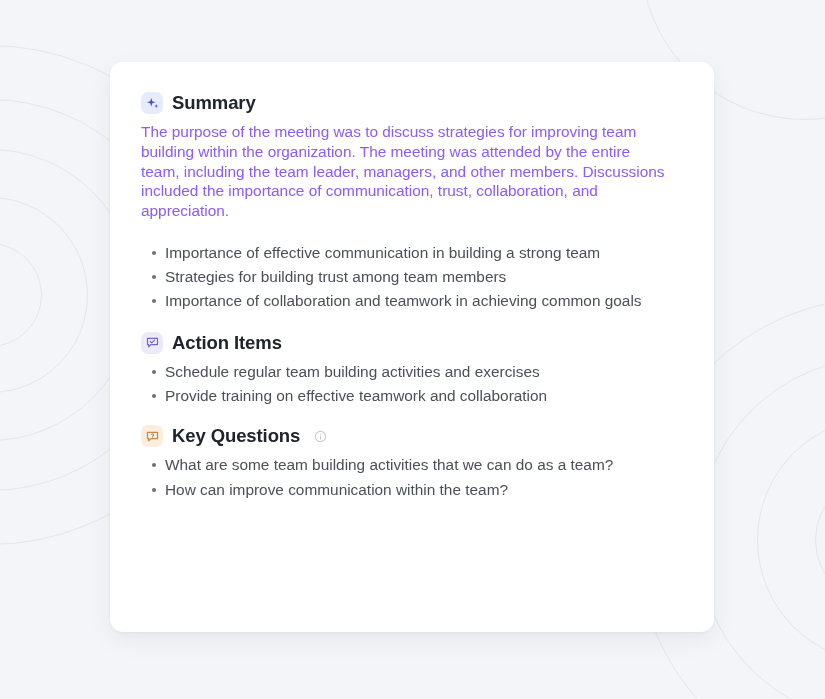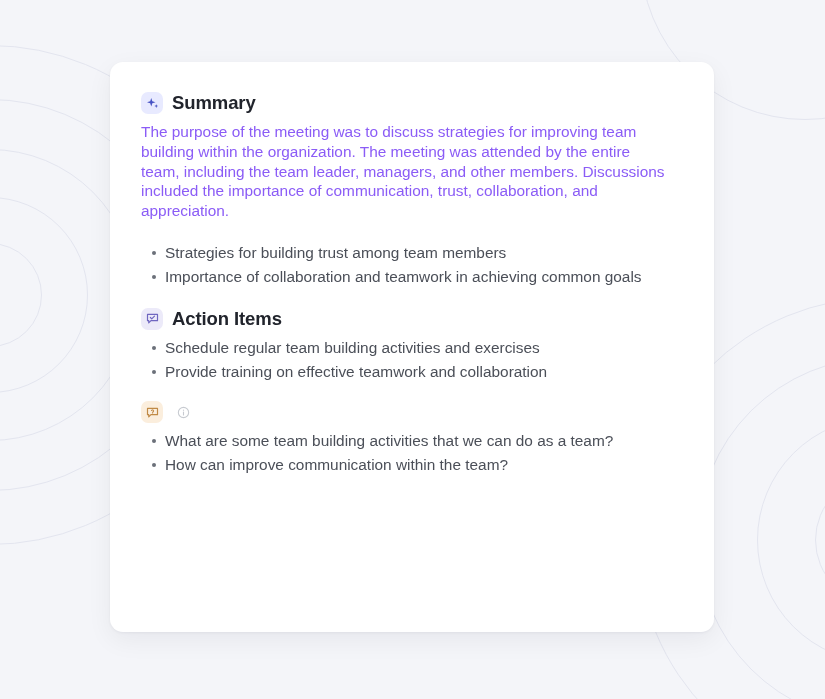--- a/index.html
+++ b/index.html
@@ -163,20 +163,21 @@
           <path d="M18 13 L18.85 15.15 L21 16 L18.85 16.85 L18 19 L17.15 16.85 L15 16 L17.15 15.15 Z"></path>
         </svg>
       </span>
       <span class="sec-title">Summary</span>
     </div>
     <p class="summary-text">The purpose of the meeting was to discuss strategies for improving team building within the organization. The meeting was attended by the entire team, including the team leader, managers, and other members. Discussions  included the importance of communication, trust, collaboration, and appreciation.</p>
   </div>
 
   <div class="section gap-topics">
     <ul class="bullets">
+      <li>Importance of effective communication in building a strong team</li>
       <li>Strategies for building trust among team members</li>
       <li>Importance of collaboration and teamwork in achieving common goals</li>
     </ul>
   </div>
 
   <div class="section gap-actions">
     <div class="sec-head">
       <span class="chip actions">
         <svg width="15" height="15" viewBox="0 0 24 24" fill="none" stroke="#6f66c0" stroke-width="1.9" stroke-linecap="round" stroke-linejoin="round">
           <path d="M4 5.5h16v10H9.5L6 19v-3.5H4z"></path>
@@ -193,20 +194,21 @@
 
   <div class="section">
     <div class="sec-head">
       <span class="chip questions">
         <svg width="15" height="15" viewBox="0 0 24 24" fill="none" stroke="#c08a46" stroke-width="1.9" stroke-linecap="round" stroke-linejoin="round">
           <path d="M4 5.5h16v10H9.5L6 19v-3.5H4z"></path>
           <path d="M10.4 8.9a1.7 1.7 0 1 1 1.9 2.3v0.9" stroke-width="1.7"></path>
           <circle cx="12.3" cy="13.5" r="0.75" fill="#c08a46" stroke="none"></circle>
         </svg>
       </span>
+      <span class="sec-title">Key Questions</span>
       <span class="info-icon">
         <svg width="13" height="13" viewBox="0 0 24 24" fill="none" stroke="#9aa0ab" stroke-width="2" stroke-linecap="round">
           <circle cx="12" cy="12" r="9.5"></circle>
           <path d="M12 11.2v5.4"></path>
           <circle cx="12" cy="7.7" r="1.1" fill="#9aa0ab" stroke="none"></circle>
         </svg>
       </span>
     </div>
     <ul class="bullets">
       <li>What are some team building activities that we can do as a team?</li>

